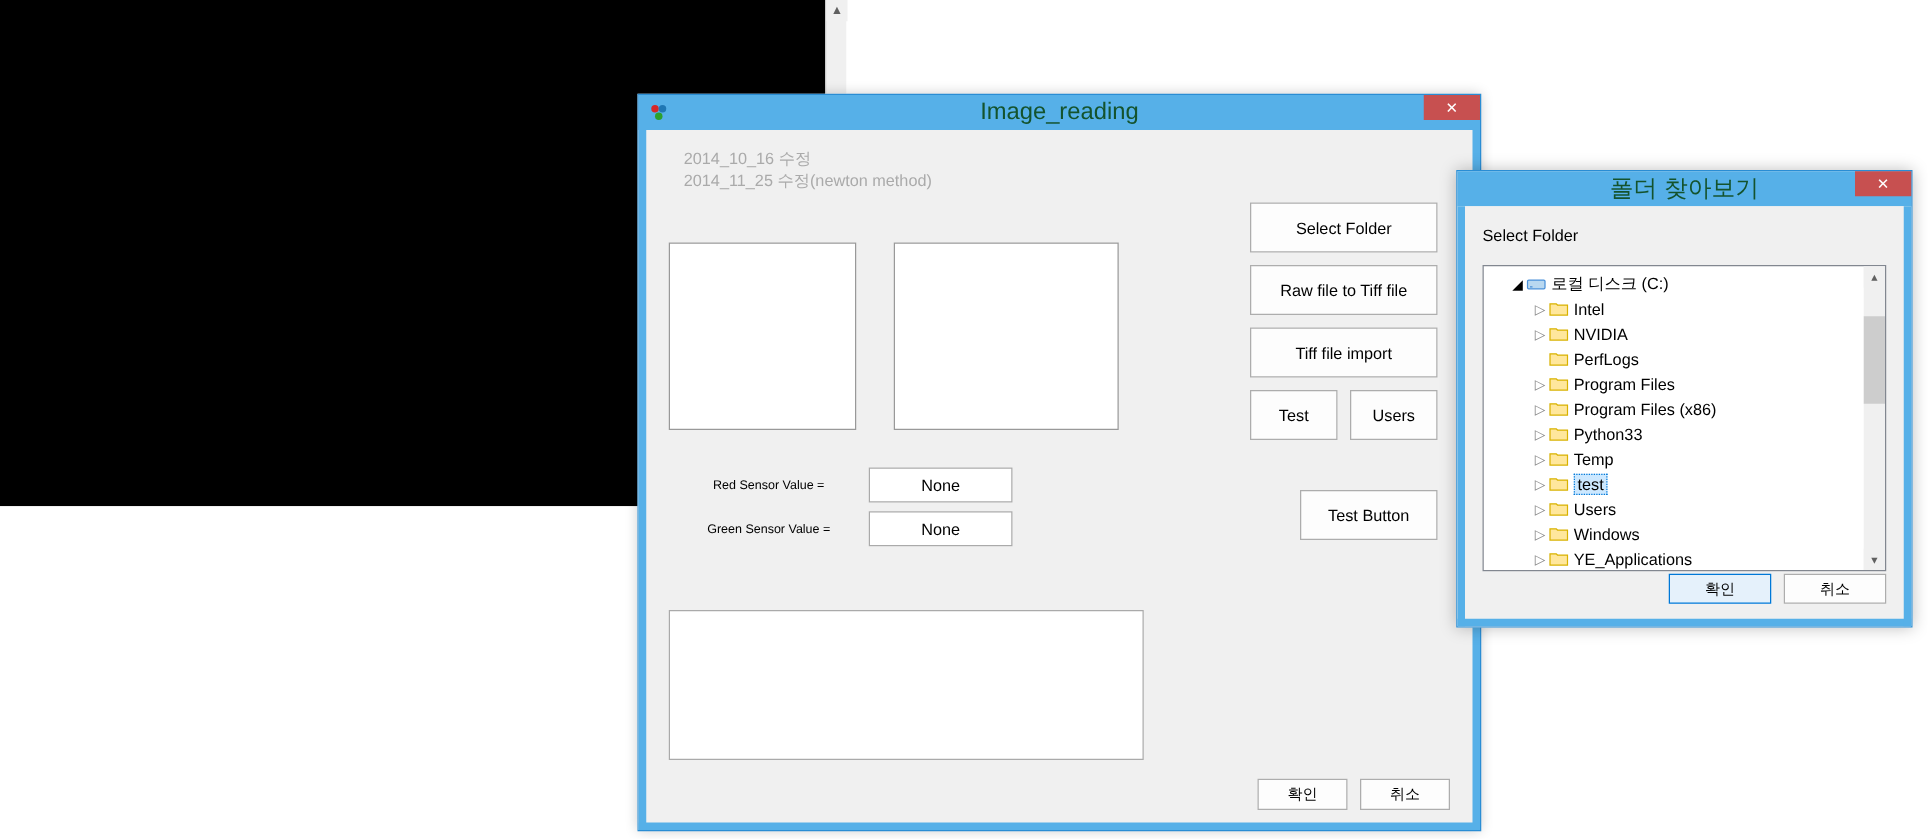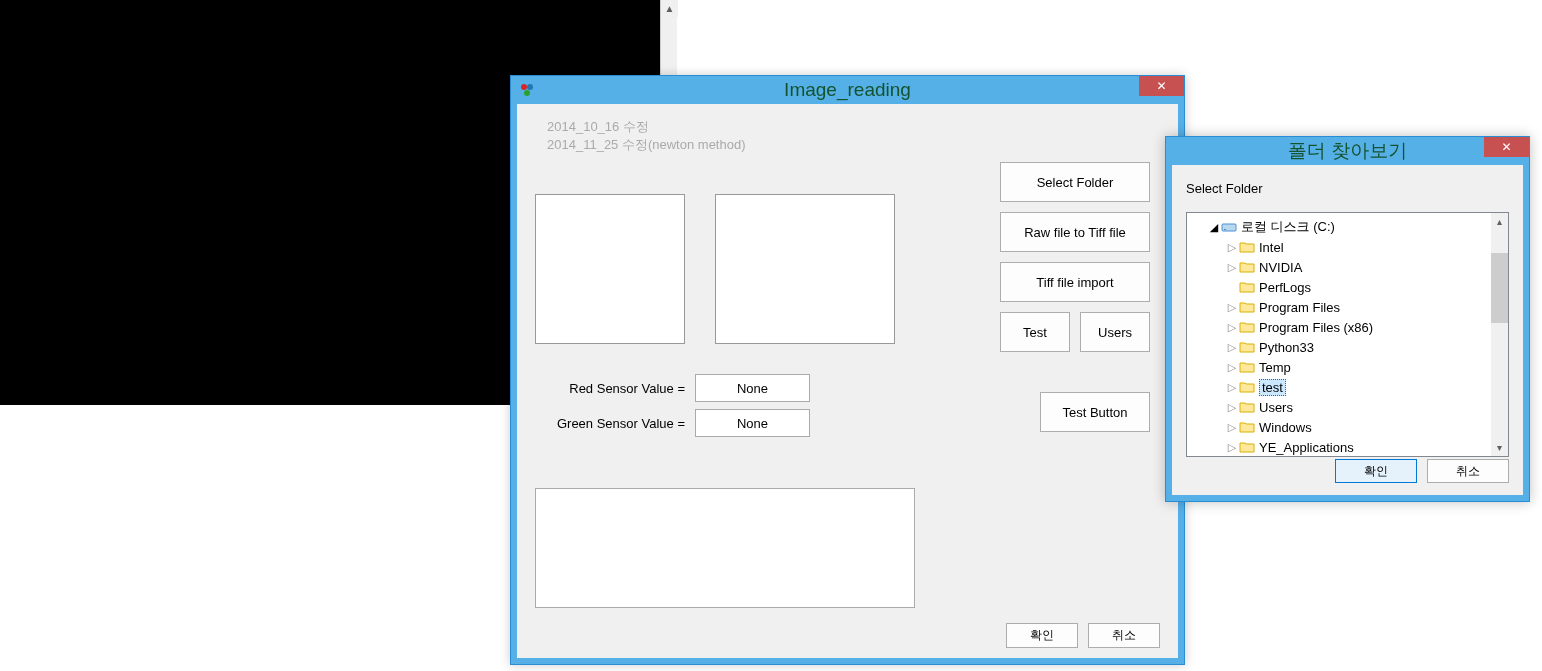--- a/index.html
+++ b/index.html
@@ -132,22 +132,22 @@
       position: absolute;
       left: 28px;
       display: flex;
       align-items: center;
       gap: 10px;
     }
     .sensor-row-1 { top: 270px; }
     .sensor-row-2 { top: 305px; }
     .sensor-label {
       width: 140px;
-      text-align: right;
-      font-size: 13px;
+      text-align: center;
+      font-size: 10px;
       color: #000;
     }
     .sensor-value-box {
       width: 115px;
       height: 28px;
       border: 1px solid #aaa;
       background: #fff;
       display: flex;
       align-items: center;
       justify-content: center;

